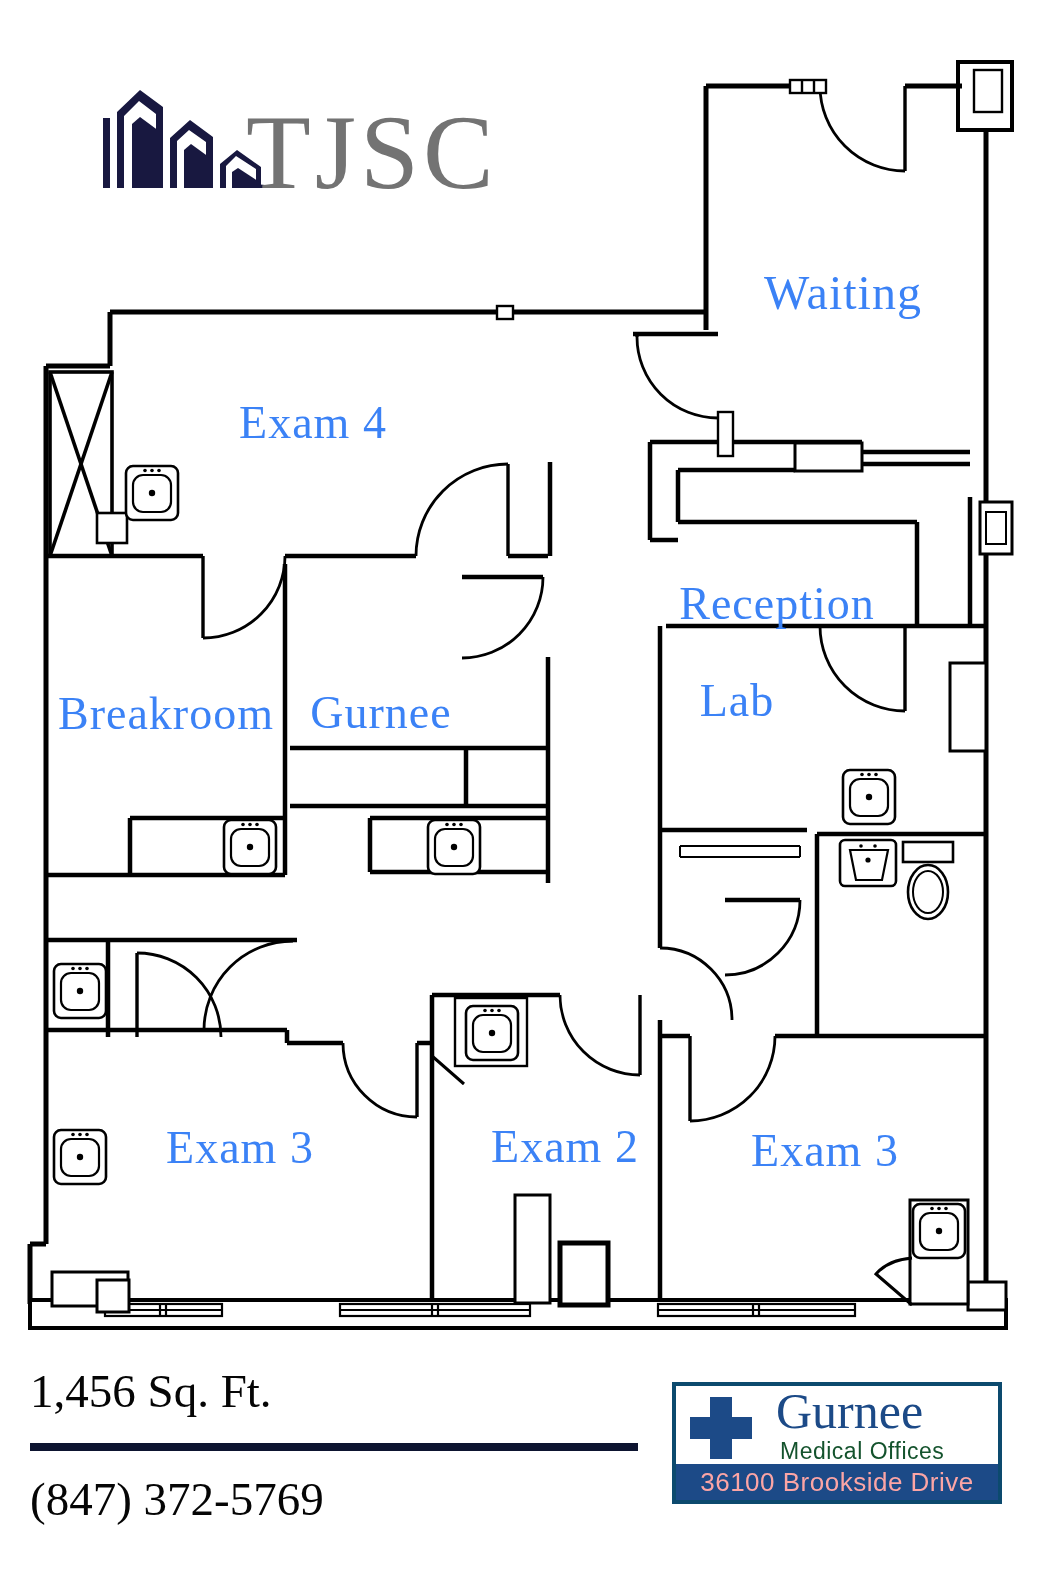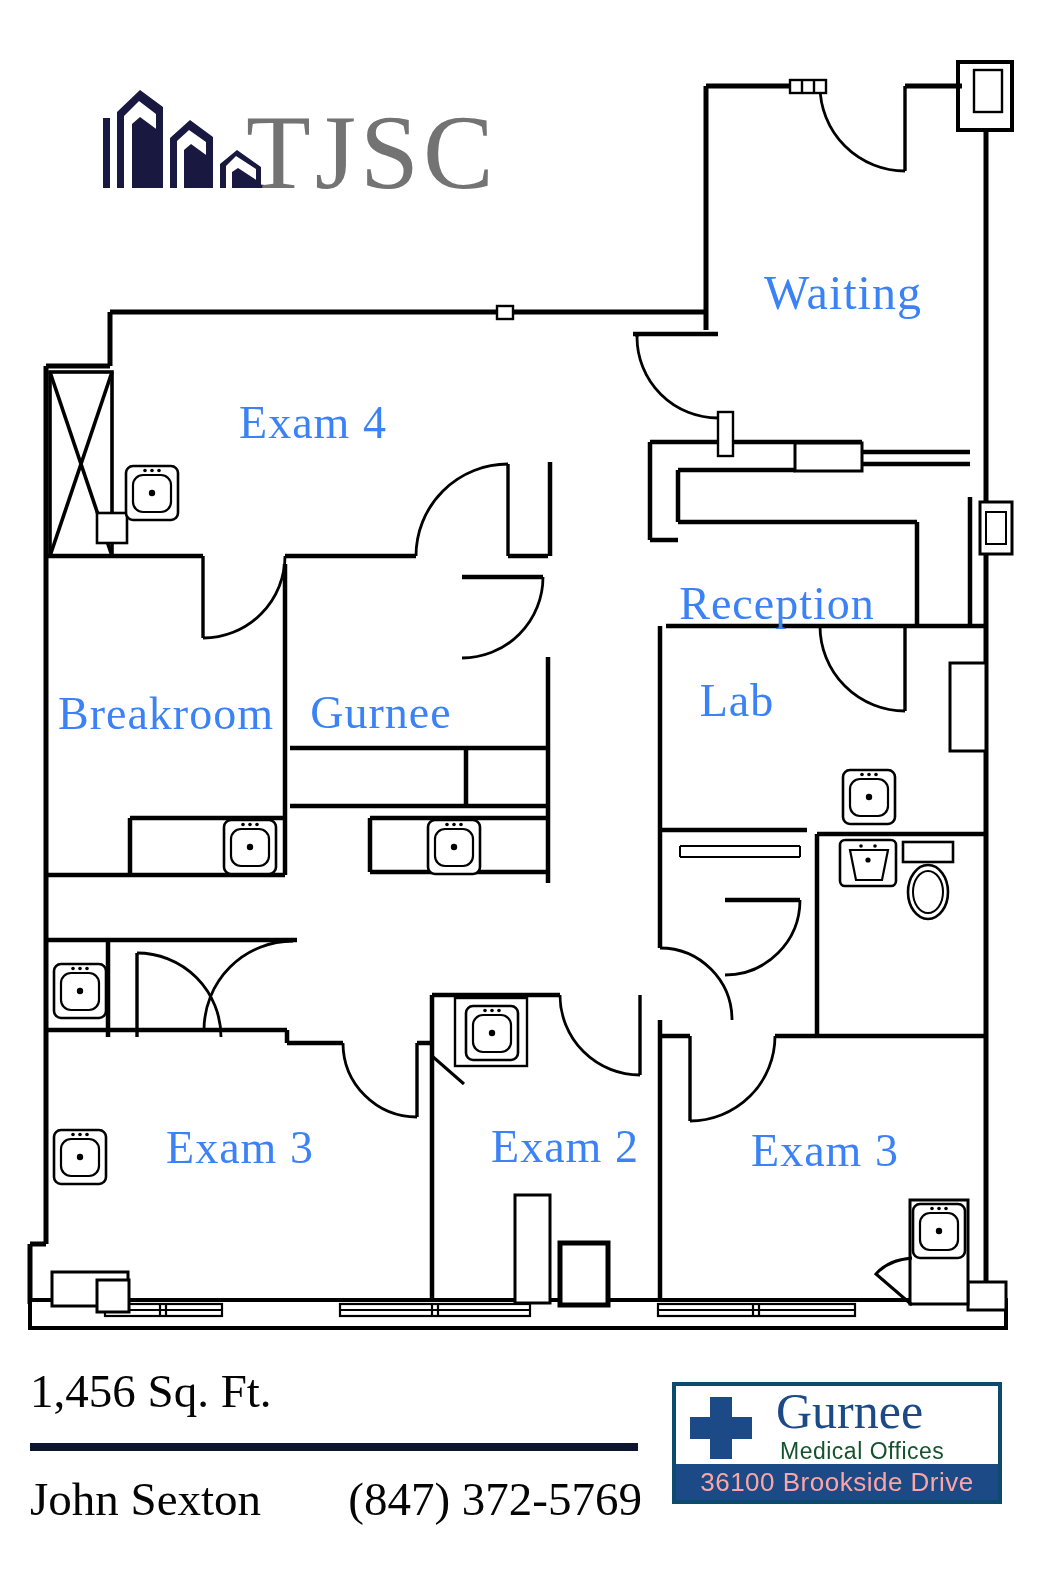--- a/index.html
+++ b/index.html
@@ -232,21 +232,20 @@
 <div class="room-label" style="left:825px;top:1150px;">Exam 3</div>
 
 <div id="footer-left">
   <div class="footer-row first">
     <span>1,456 Sq. Ft.</span>
   </div>
 </div>
 <div id="footer-divider"></div>
 <div class="abs" style="left:30px;top:1458px;width:612px;">
   <div class="footer-row second">
-    <span>John Sexton</span>
     <span>(847) 372-5769</span>
   </div>
 </div>
 
 <div id="building-badge">
   <div id="badge-top">
     <svg id="badge-cross" width="66" height="66" viewBox="0 0 66 66">
       <path d="M22,2 H44 V22 H64 V44 H44 V64 H22 V44 H2 V22 H22 Z" fill="#1c4a87"></path>
     </svg>
     <div id="badge-name">Gurnee</div>

